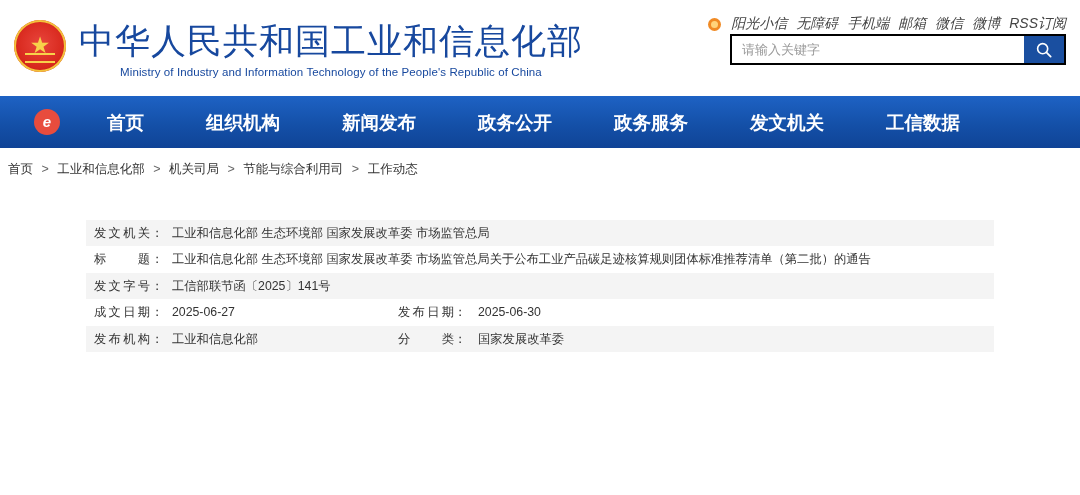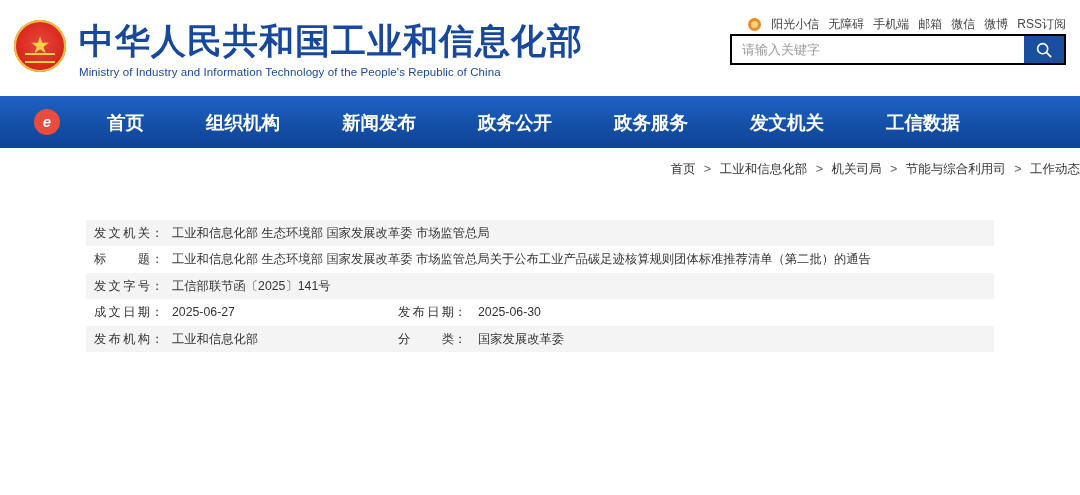--- a/index.html
+++ b/index.html
@@ -57,49 +57,51 @@
     height: 6px;
     border-top: 2px solid #f7d14a;
     border-bottom: 2px solid #f7d14a;
   }
   .title-block {
     margin-left: 13px;
     padding-top: 6px;
   }
   .site-title-cn {
     font-size: 35px;
-    font-weight: bold;
+    font-weight: normal;
     color: #17489e;
     letter-spacing: 1px;
     line-height: 1.22;
     font-family: "Liberation Sans", sans-serif;
     white-space: nowrap;
   }
   .site-title-en {
     font-size: 11.5px;
     color: #17489e;
     letter-spacing: 0.1px;
     margin-top: 3px;
     white-space: nowrap;
+    text-align: center;
   }
 
   .header-right {
     position: absolute;
     right: 14px;
     top: 14px;
     width: 336px;
   }
   .top-links {
     display: flex;
     justify-content: flex-end;
     align-items: center;
     gap: 9px;
-    font-size: 12px;
+    font-size: 14px;
     color: #444;
     height: 20px;
+    font-style: italic;
   }
   .top-links a {
     color: #444;
     text-decoration: none;
     white-space: nowrap;
   }
   .sun-icon {
     width: 13px;
     height: 13px;
     border-radius: 50%;
@@ -189,21 +191,20 @@
     padding: 0 31px;
     white-space: nowrap;
     cursor: pointer;
   }
 
   
   .breadcrumb {
     padding: 13px 0 0 8px;
     font-size: 12.5px;
     color: #333;
-    text-align: right;
   }
   .breadcrumb a { color: #333; text-decoration: none; }
   .breadcrumb .sep { margin: 0 5px; color: #666; }
 
   
   .content {
     padding-top: 34px;
   }
   .meta-table {
     width: 908px;

